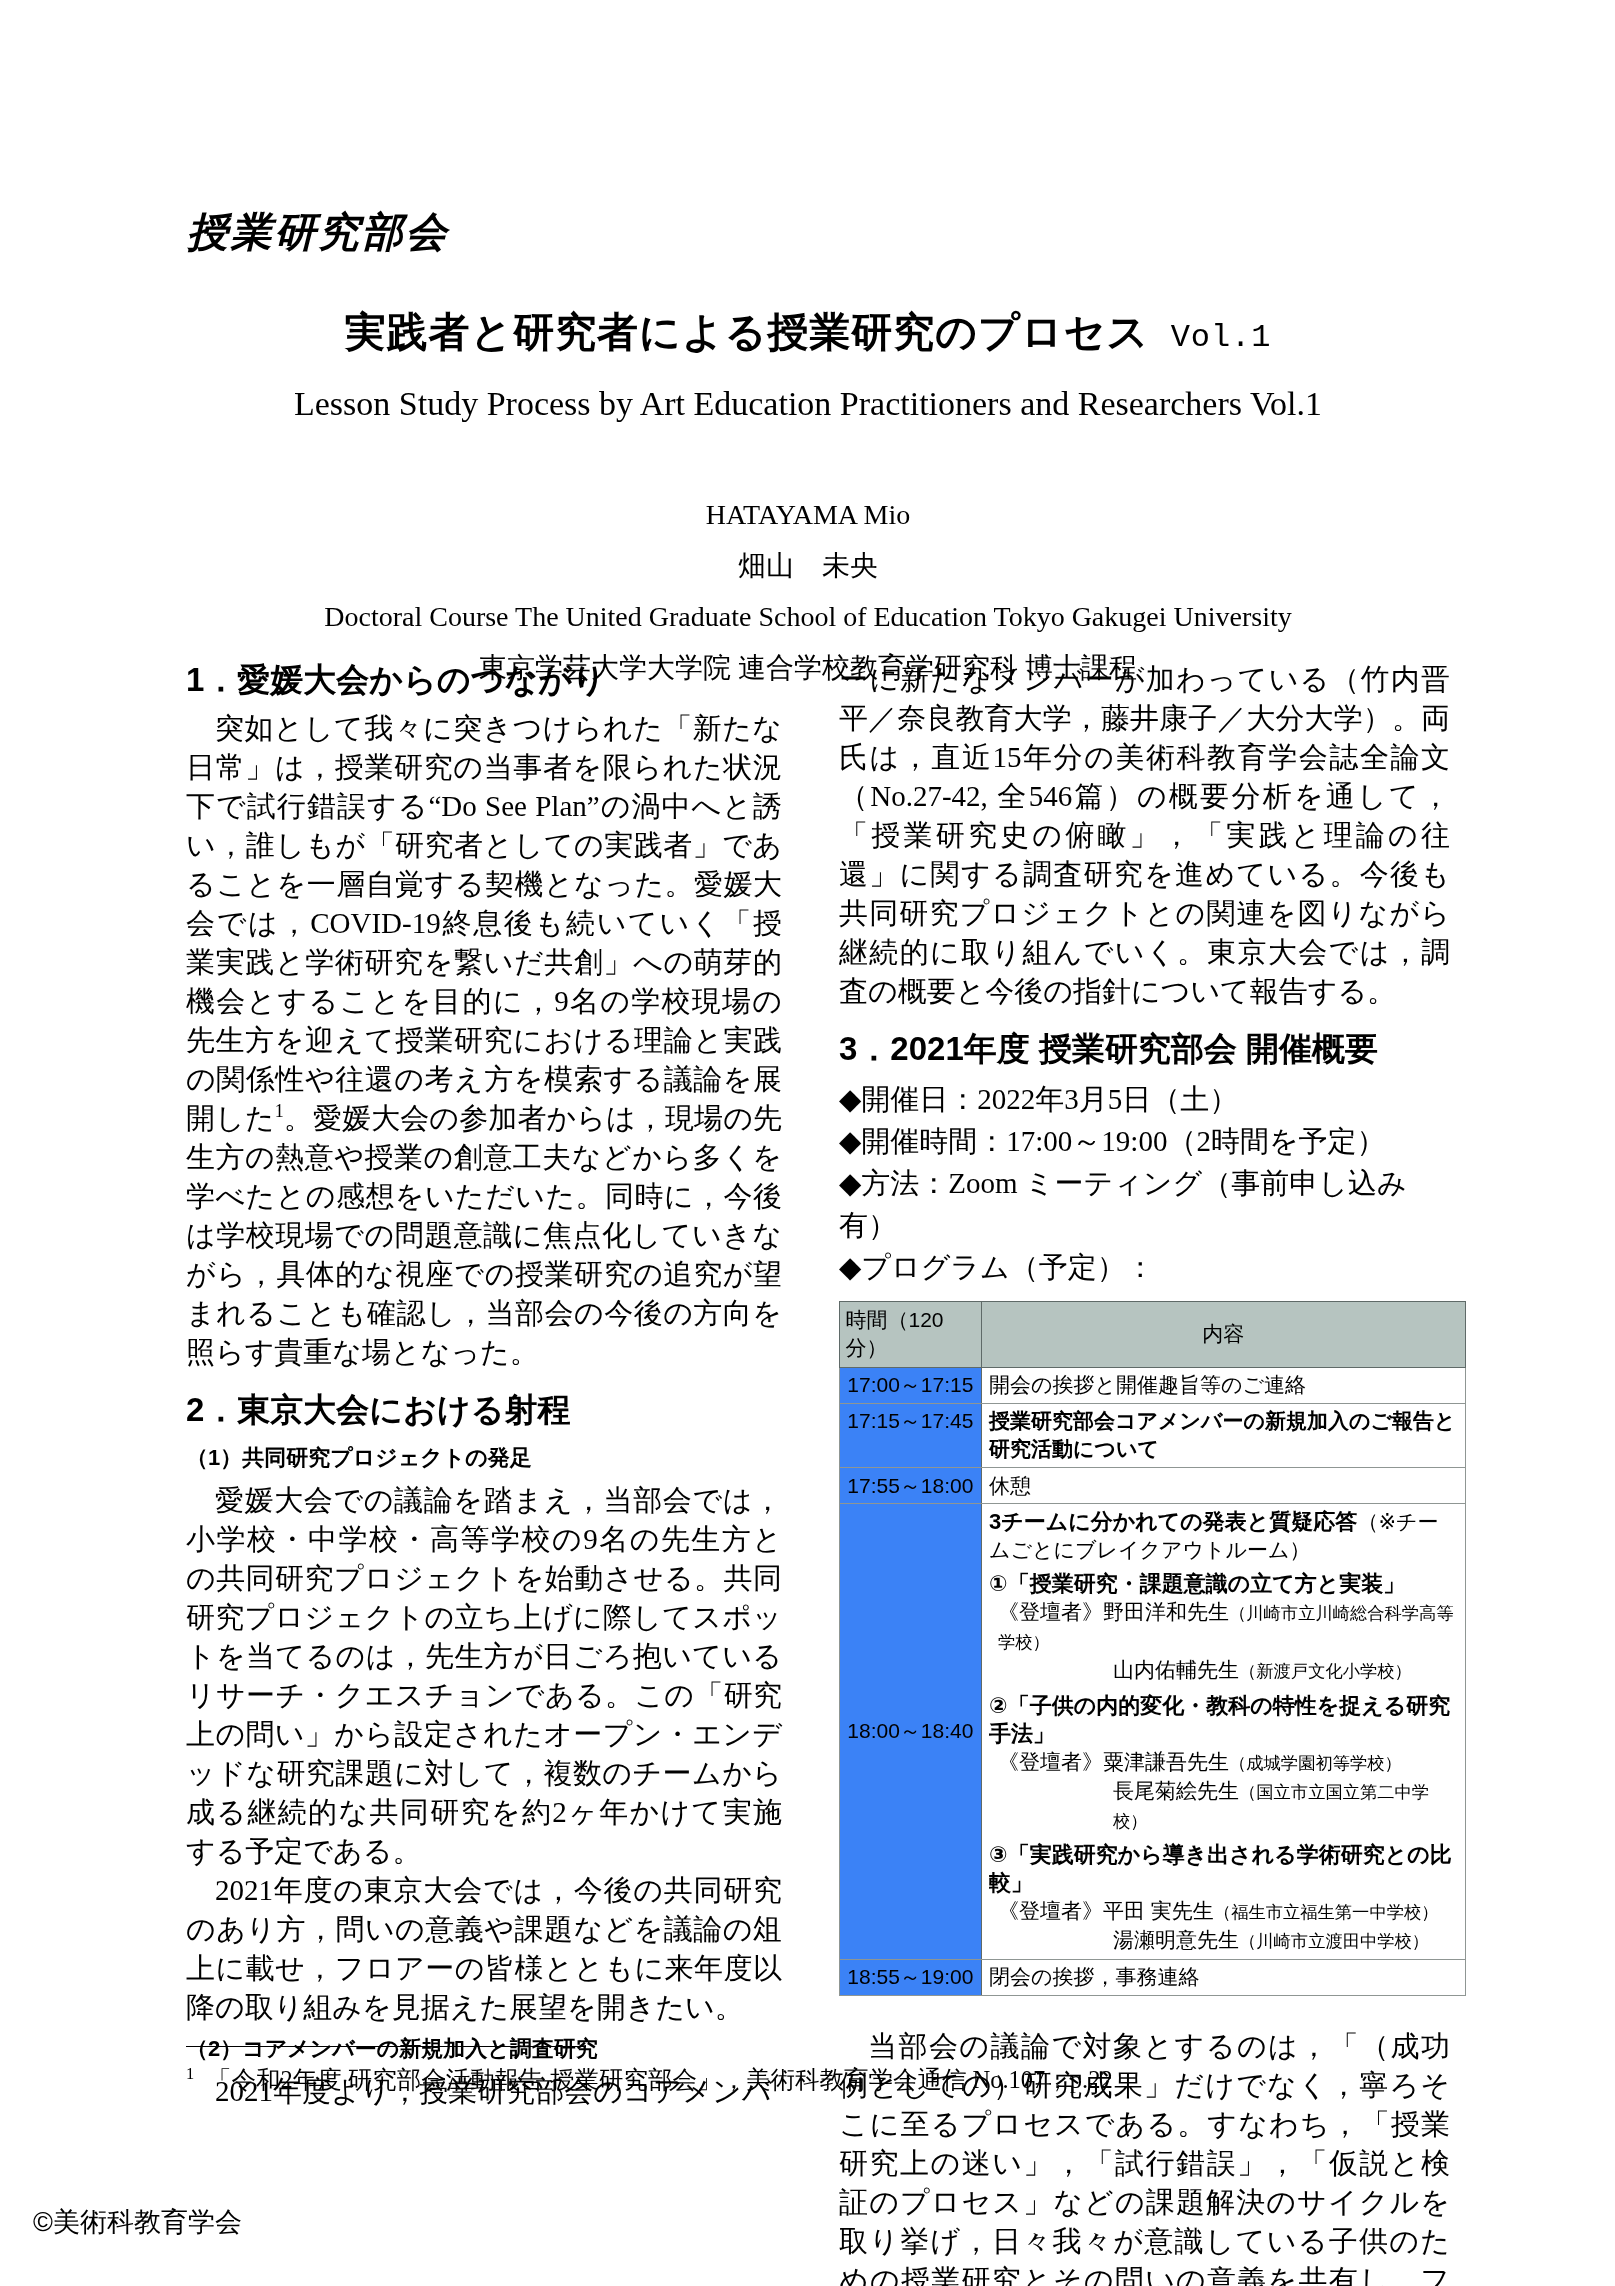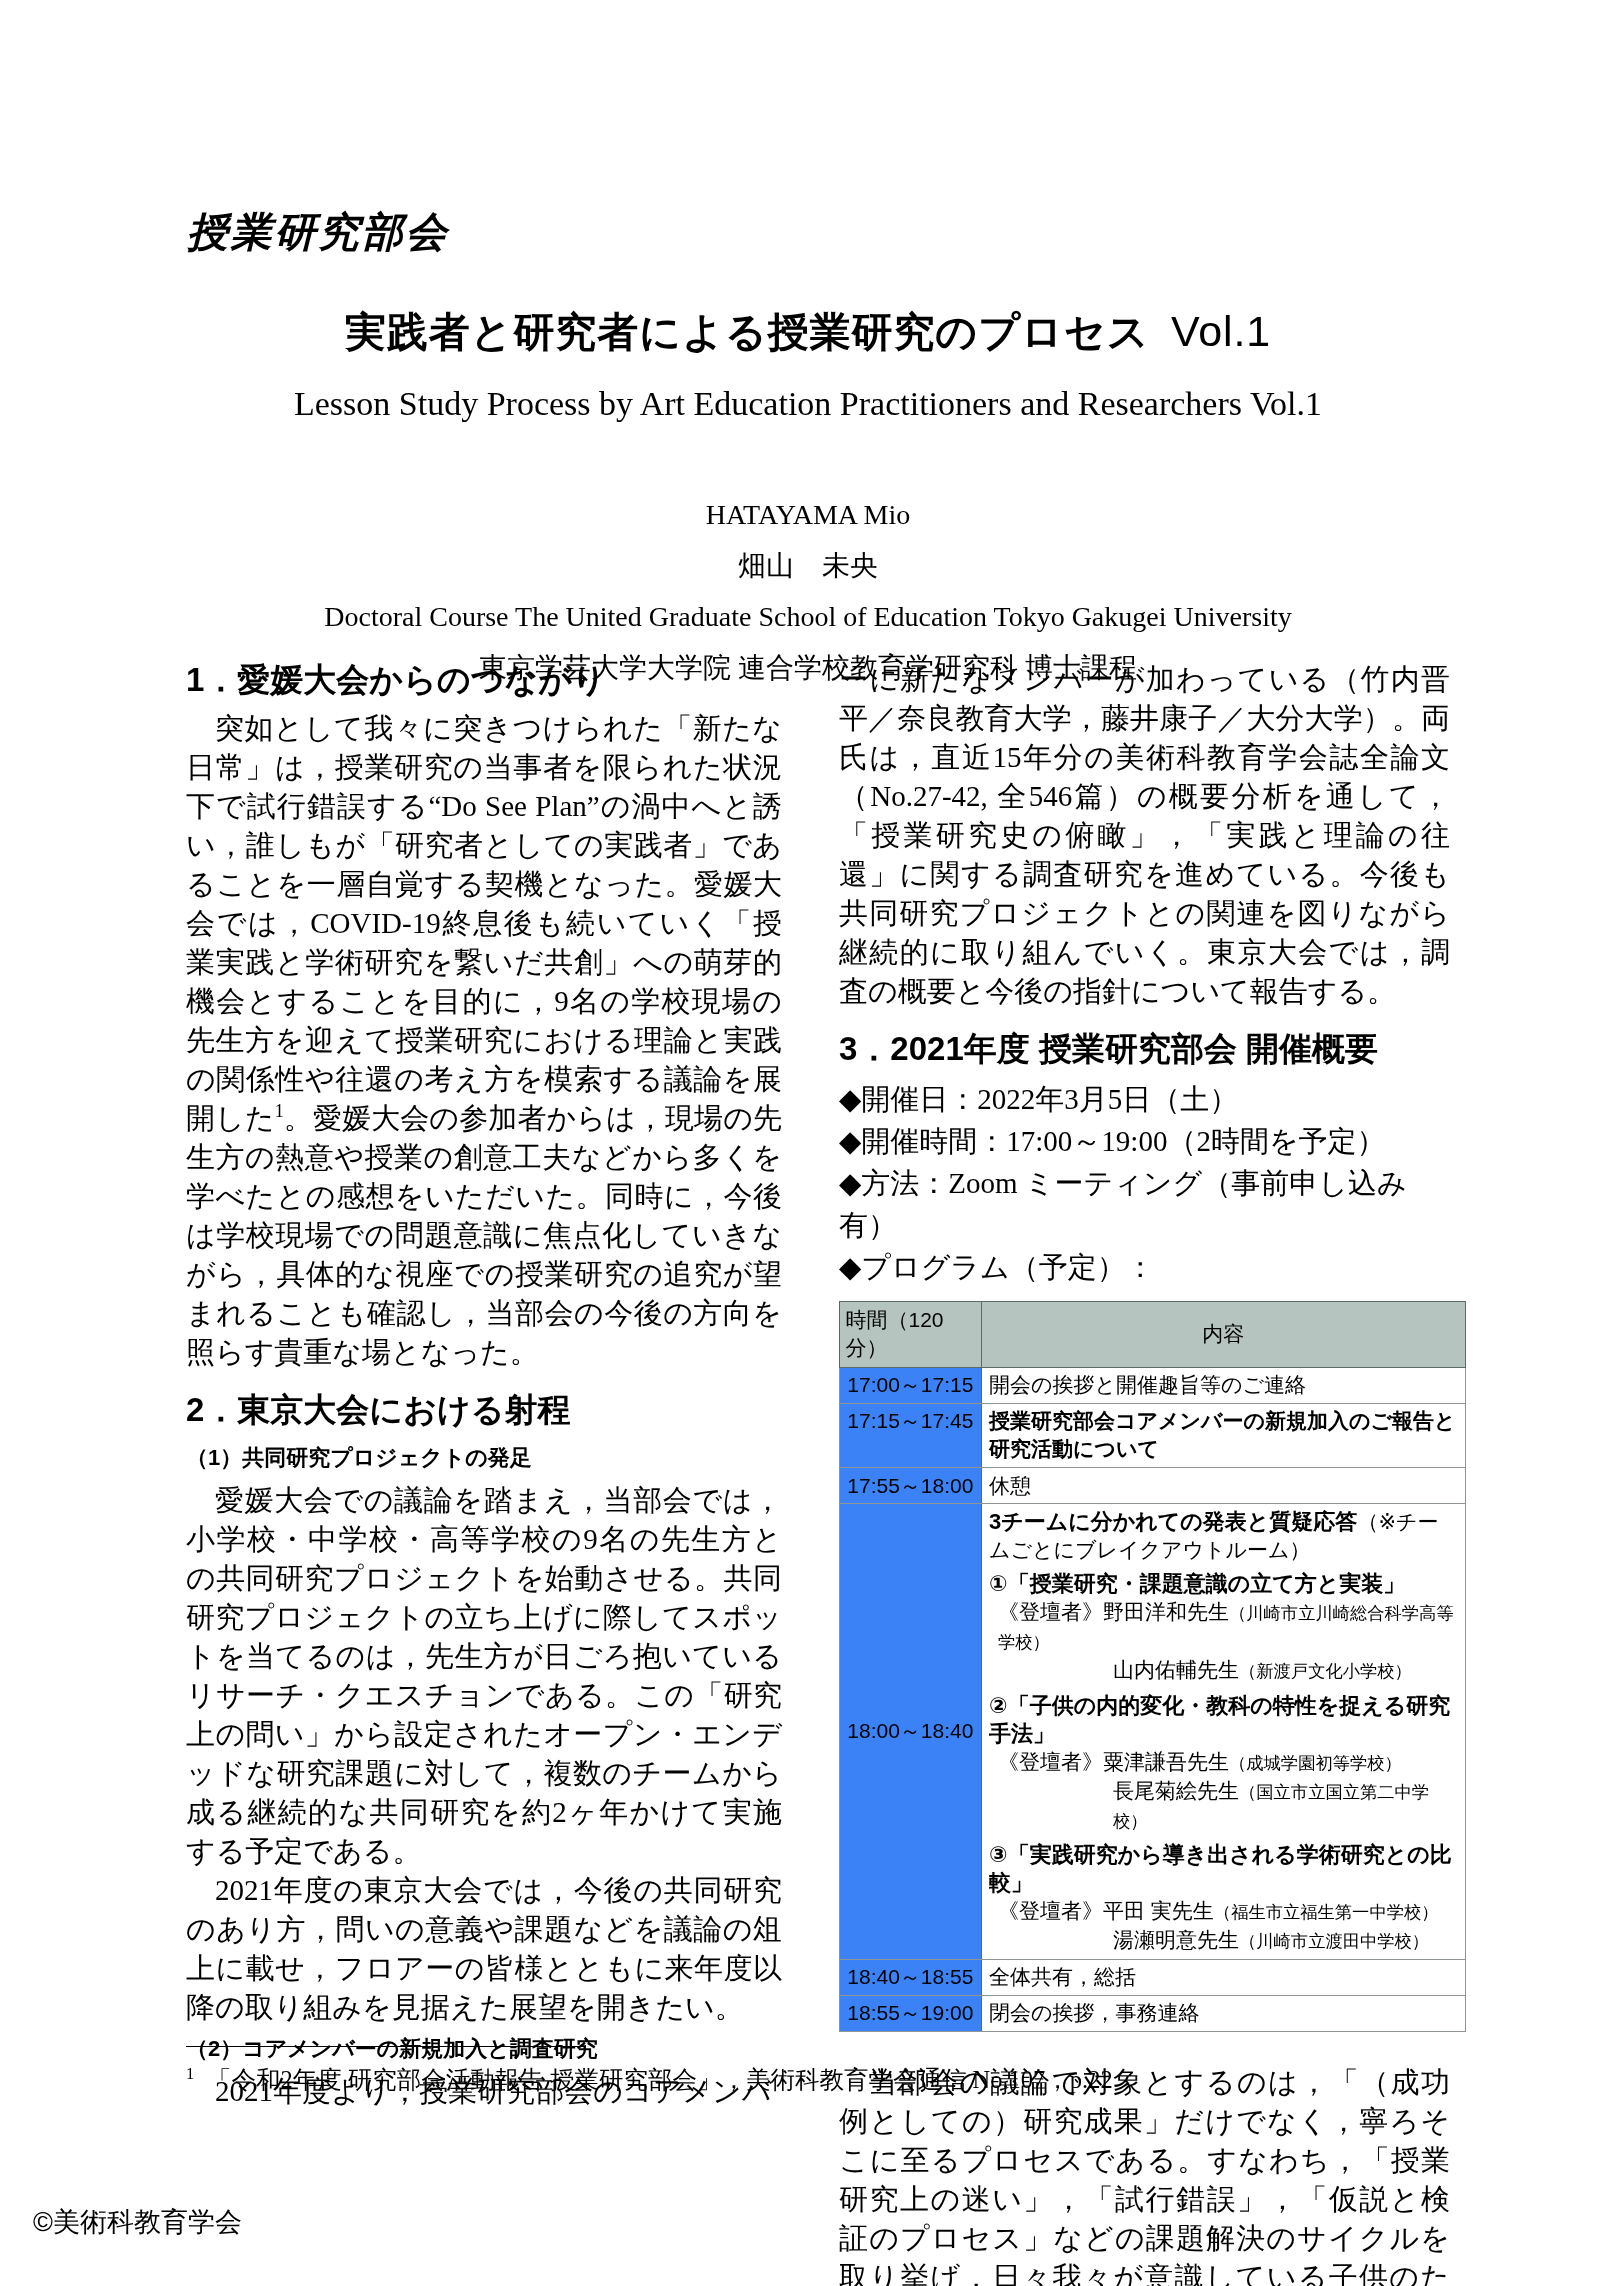--- a/index.html
+++ b/index.html
@@ -13,21 +13,21 @@
   .doc-label{
     position:absolute;left:187px;top:205px;
     font-family:"Liberation Sans","DejaVu Sans",sans-serif;
     font-weight:bold;font-size:41px;letter-spacing:2.7px;font-style:italic;
   }
   .title-row{
     position:absolute;left:0;top:305px;width:100%;text-align:center;
     font-family:"Liberation Sans","DejaVu Sans",sans-serif;
     font-weight:bold;font-size:41px;letter-spacing:0.9px;
   }
-  .title-vol{font-family:Liberation Sans, sans-serif;font-weight:normal;font-size:43px;margin-left:9px;}
+  .title-vol{font-family:Liberation Mono, monospace;font-weight:normal;font-size:32px;margin-left:9px;}
   .title-en{
     position:absolute;left:0;top:385px;width:100%;text-align:center;
     font-size:34px;
   }
   .authors{
     position:absolute;left:0;top:489px;width:100%;text-align:center;
     font-size:28px;line-height:51px;
   }
 
   .col{position:absolute;top:660px;}
@@ -164,24 +164,20 @@
           <div class="s-team">②「子供の内的変化・教科の特性を捉える研究手法」</div>
           <div class="s-speaker"><span>《登壇者》</span><span>粟津謙吾先生</span><span class="school">（成城学園初等学校）</span></div>
           <div class="s-speaker second"><span>長尾菊絵先生</span><span class="school">（国立市立国立第二中学校）</span></div>
 
           <div class="s-team">③「実践研究から導き出される学術研究との比較」</div>
           <div class="s-speaker"><span>《登壇者》</span><span>平田 実先生</span><span class="school">（福生市立福生第一中学校）</span></div>
           <div class="s-speaker second"><span>湯瀬明意先生</span><span class="school">（川崎市立渡田中学校）</span></div>
         </td>
       </tr>
       <tr>
-        <td class="time">18:40～18:55</td>
-        <td class="content">全体共有，総括</td>
-      </tr>
-      <tr>
         <td class="time">18:55～19:00</td>
         <td class="content">閉会の挨拶，事務連絡</td>
       </tr>
     </tbody>
       </table>
 
     <p class="body-p closing">当部会の議論で対象とするのは，「（成功例としての）研究成果」だけでなく，寧ろそこに至るプロセスである。すなわち，「授業研究上の迷い」，「試行錯誤」，「仮説と検証のプロセス」などの課題解決のサイクルを取り挙げ，日々我々が意識している子供のための授業研究とその問いの意義を共有し，フロアーとの議論を通して深める機会を創出していく。</p>
 
   </div>
 

